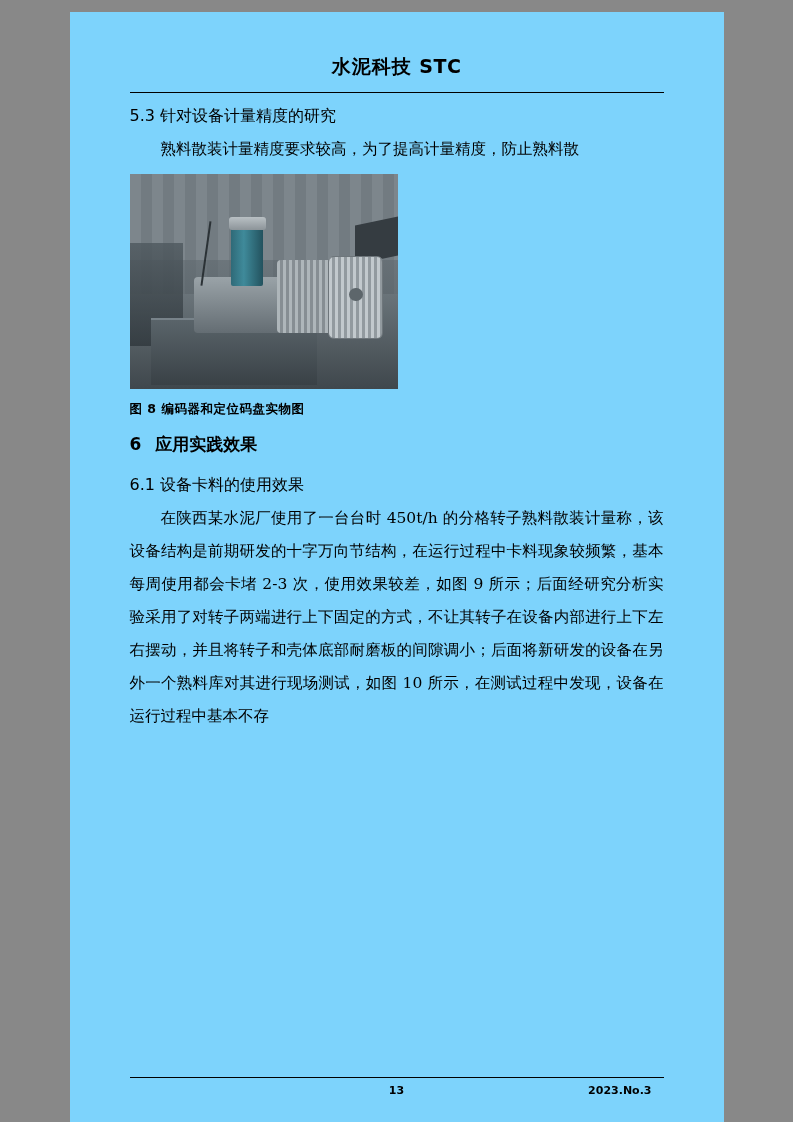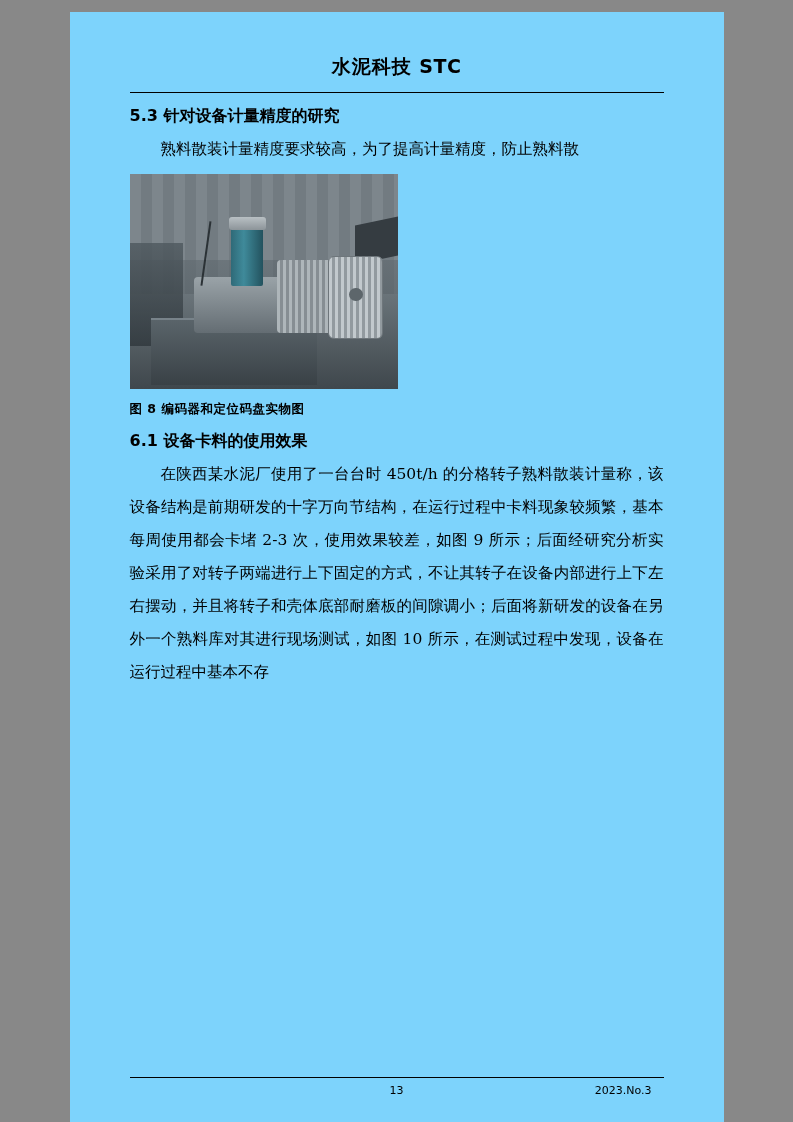--- a/index.html
+++ b/index.html
@@ -56,21 +56,21 @@
   .para {
     text-indent: 2em;
     margin: 0;
   }
   .p-first {
     padding-top: 10px;
   }
   h2.heading {
     font-family: "DejaVu Sans", "Liberation Sans", sans-serif;
     font-size: 16px;
-    font-weight: bold;
+    font-weight: normal;
     margin: 6px 0 0 0;
     line-height: 34px;
   }
   h2.heading-major {
     font-family: "DejaVu Sans", "Liberation Sans", sans-serif;
     font-size: 17px;
     font-weight: bold;
     margin: 8px 0 0 0;
     line-height: 36px;
   }
@@ -186,20 +186,21 @@
   }
   .rule-bottom {
     border-top: 1.4px solid #000;
     margin-bottom: 6px;
   }
   .footer-row {
     position: relative;
     height: 16px;
     font-family: "DejaVu Sans", "Liberation Sans", sans-serif;
     font-size: 11px;
+    font-weight: bold;
   }
   .footer-page {
     position: absolute;
     left: 50%;
     transform: translateX(-50%);
   }
   .footer-issue {
     position: absolute;
     right: 12px;
   }
@@ -233,20 +234,21 @@
         <div class="ph-cyl"></div>
         <div class="ph-cyl-top"></div>
         <div class="ph-cable"></div>
         <div class="ph-motor"></div>
         <div class="ph-fan"></div>
         <div class="ph-fan-dot"></div>
       </div>
       <div class="fig-caption">图 8 编码器和定位码盘实物图</div>
     </div>
 
+    <h2 class="heading-major"><span class="num">6</span><span>应用实践效果</span></h2>
 
     <h2 class="heading">6.1 设备卡料的使用效果</h2>
 
     <p class="body-text para">在陕西某水泥厂使用了一台台时 450t/h 的分格转子熟料散装计量称，该设备结构是前期研发的十字万向节结构，在运行过程中卡料现象较频繁，基本每周使用都会卡堵 2-3 次，使用效果较差，如图 9 所示；后面经研究分析实验采用了对转子两端进行上下固定的方式，不让其转子在设备内部进行上下左右摆动，并且将转子和壳体底部耐磨板的间隙调小；后面将新研发的设备在另外一个熟料库对其进行现场测试，如图 10 所示，在测试过程中发现，设备在运行过程中基本不存</p>
 
   </div>
 
   <div class="footer">
     <div class="rule-bottom"></div>
     <div class="footer-row">

